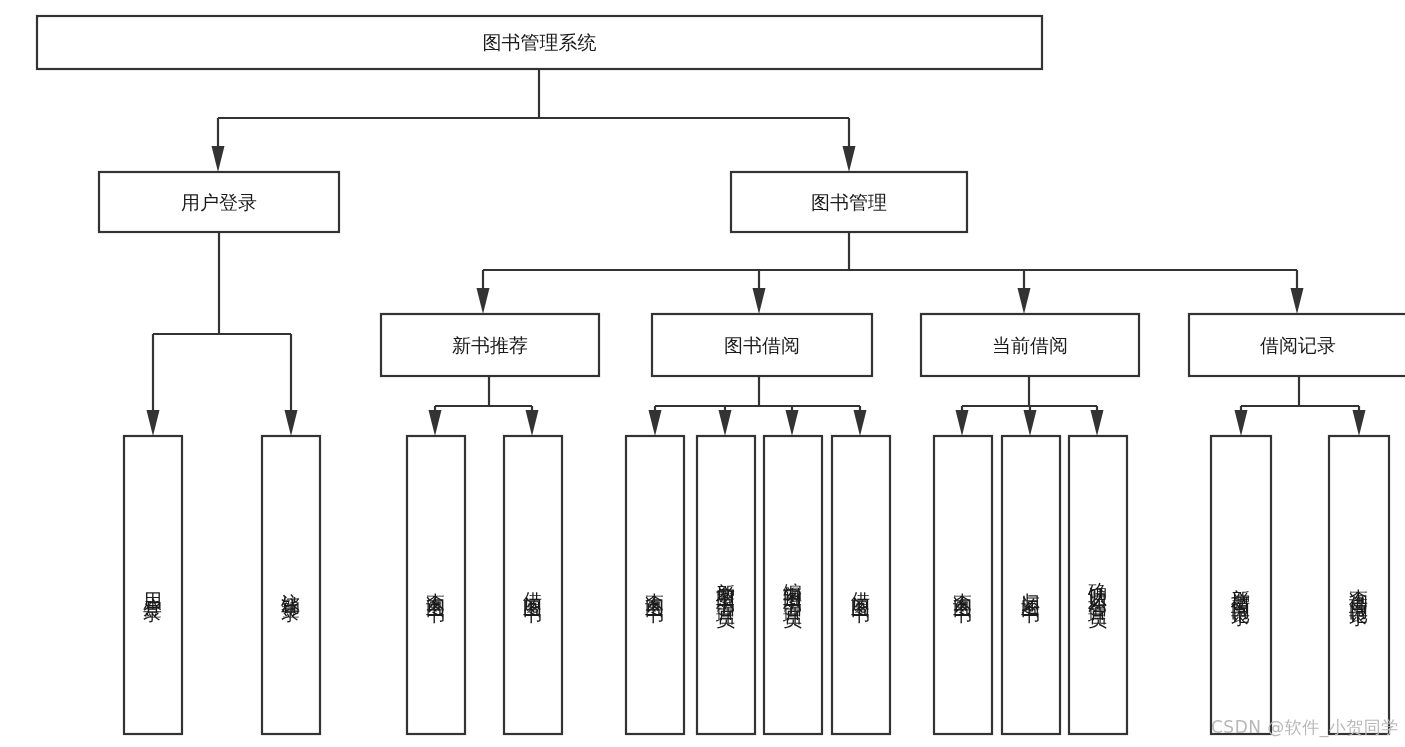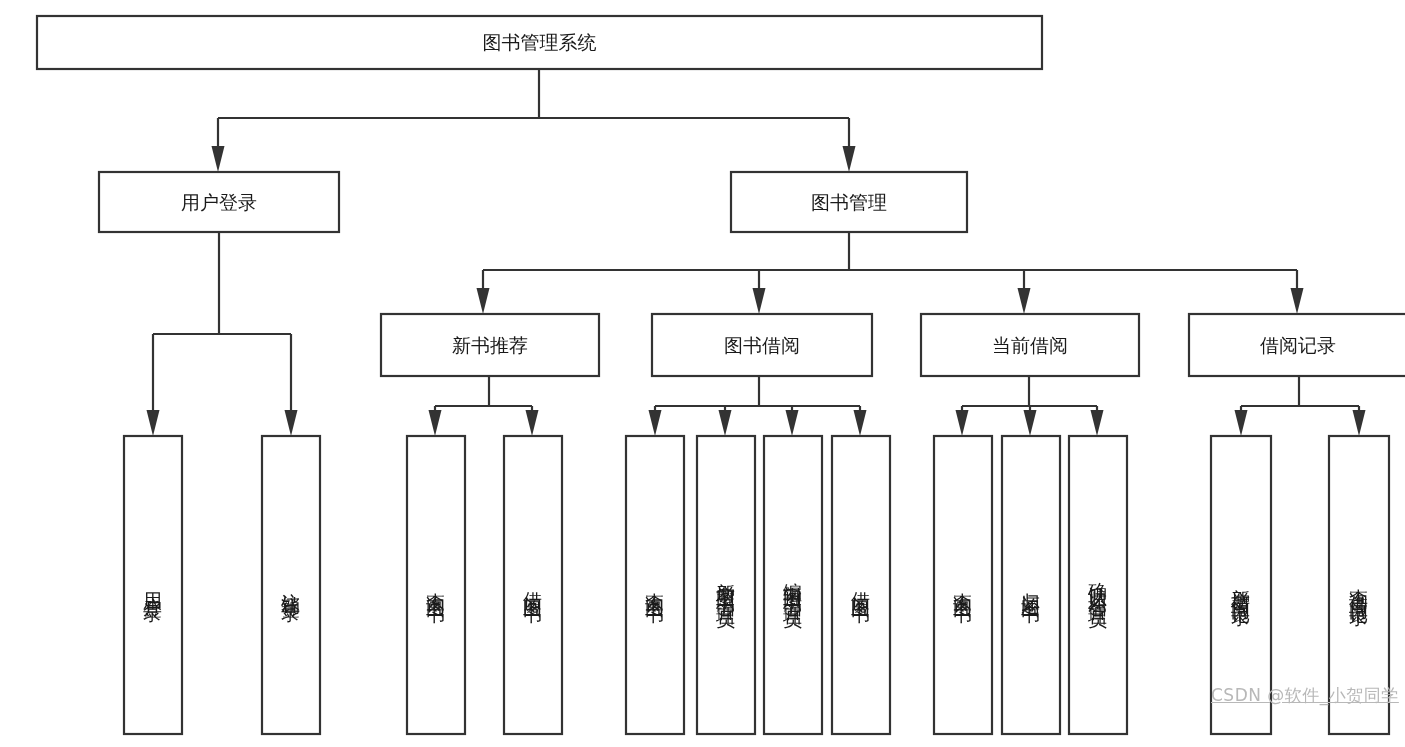--- a/index.html
+++ b/index.html
@@ -174,15 +174,15 @@
       <div class="node-label-v" style="left: 678px; top: 436px; width: 58px; height: 298px;">新增图书（管理员）</div>
       <div class="node-label-v" style="left: 745px; top: 436px; width: 58px; height: 298px;">编辑图书（管理员）</div>
       <div class="node-label-v" style="left: 813px; top: 436px; width: 58px; height: 298px;">借阅图书</div>
       <div class="node-label-v" style="left: 915px; top: 436px; width: 58px; height: 298px;">查询图书</div>
       <div class="node-label-v" style="left: 983px; top: 436px; width: 58px; height: 298px;">归还图书</div>
       <div class="node-label-v" style="left: 1050px; top: 436px; width: 58px; height: 298px;">确认归还（管理员）</div>
       <div class="node-label-v" style="left: 1192px; top: 436px; width: 60px; height: 298px;">新增借阅记录</div>
       <div class="node-label-v" style="left: 1310px; top: 436px; width: 60px; height: 298px;">查询借阅记录</div>
     </div>
 
-  <div class="watermark" style="left: 1192px; top: 684px; text-decoration: underline;">CSDN @软件_小贺同学</div>
+  <div class="watermark" style="left: 1192px; top: 716px;">CSDN @软件_小贺同学</div>
 
 </div>
 
 </body></html>

